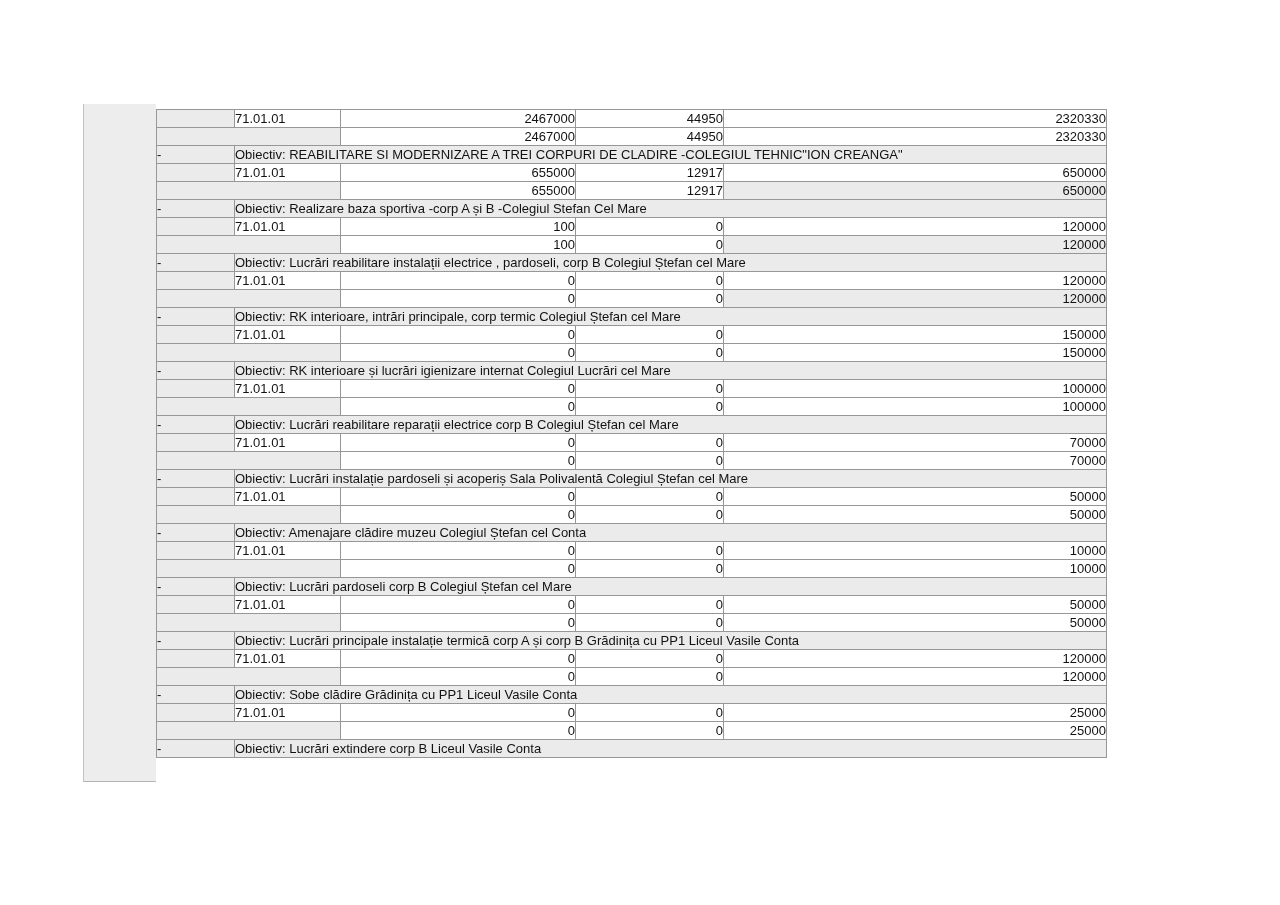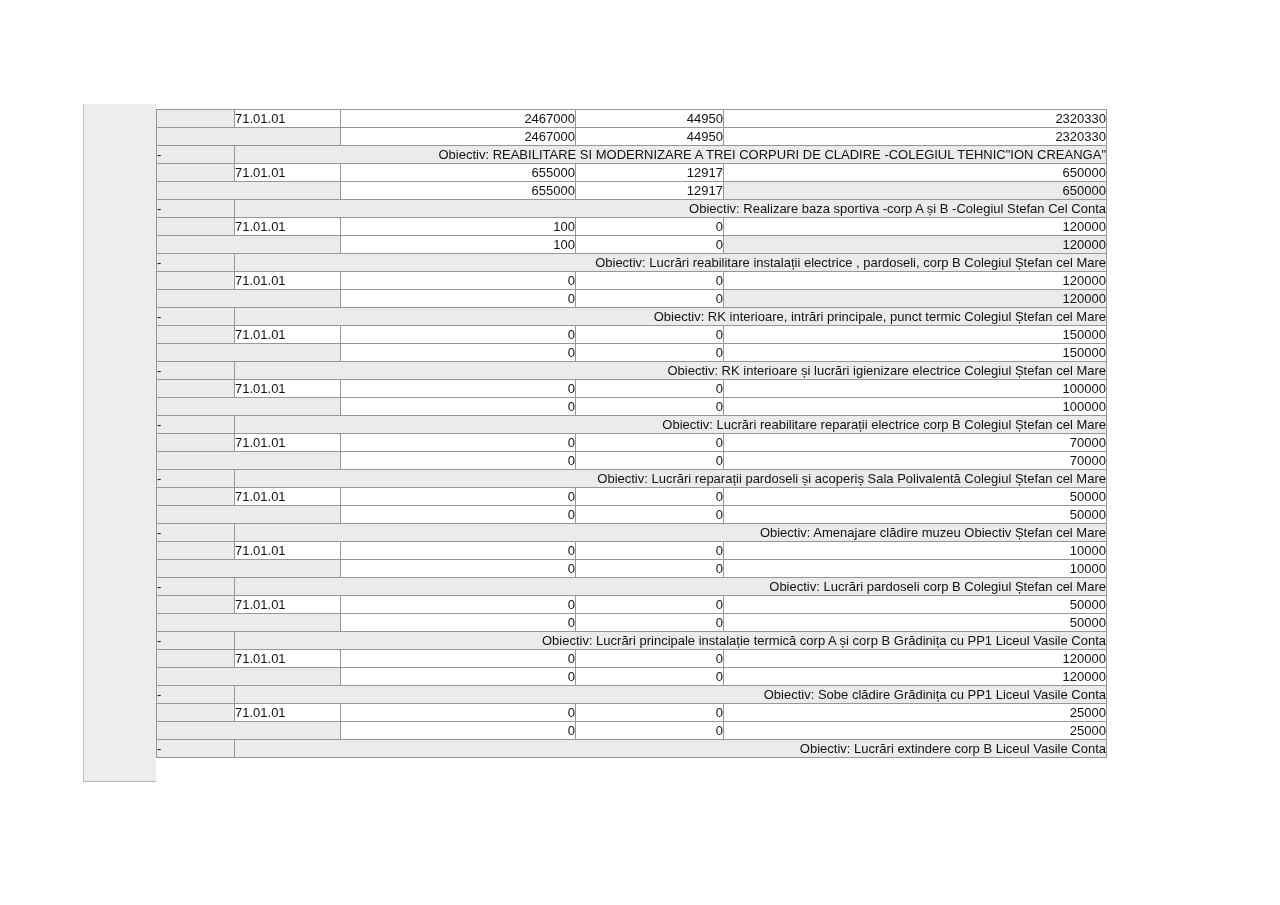--- a/index.html
+++ b/index.html
@@ -35,21 +35,21 @@
     color:#121212;
     overflow:hidden;
     white-space:nowrap;
     box-sizing:border-box;
   }
   td.g{background:#ebebeb;}
   td.w{background:#ffffff;}
   td.num{text-align:right;padding-right:5px;}
   td.code{text-align:left;padding-left:6px;}
   td.dash{text-align:left;padding-left:11px;}
-  td.title{text-align:right;padding-left:7px;white-space:pre;}
+  td.title{text-align:left;padding-left:7px;white-space:pre;}
 </style>
 </head>
 <body>
 
 <div class="page">
   <div class="left-strip"></div>
 
   <table class="budget">
     <colgroup>
       <col style="width:78px">
@@ -84,21 +84,21 @@
           <td class="num w">650000</td>
         </tr>
         <tr>
           <td class="g" colspan="2"></td>
           <td class="num w">655000</td>
           <td class="num w">12917</td>
           <td class="num g">650000</td>
         </tr>
         <tr>
           <td class="dash g">-</td>
-          <td class="title g" colspan="4">Obiectiv: Realizare baza sportiva -corp A și B -Colegiul Stefan Cel Conta</td>
+          <td class="title g" colspan="4">Obiectiv: Realizare baza sportiva -corp A și B -Colegiul Stefan Cel Mare</td>
         </tr>
         <tr>
           <td class="g"></td>
           <td class="code w">71.01.01</td>
           <td class="num w">100</td>
           <td class="num w">0</td>
           <td class="num w">120000</td>
         </tr>
         <tr>
           <td class="g" colspan="2"></td>
@@ -118,38 +118,38 @@
           <td class="num w">120000</td>
         </tr>
         <tr>
           <td class="g" colspan="2"></td>
           <td class="num w">0</td>
           <td class="num w">0</td>
           <td class="num g">120000</td>
         </tr>
         <tr>
           <td class="dash g">-</td>
-          <td class="title g" colspan="4">Obiectiv: RK interioare, intrări principale, punct termic Colegiul Ștefan cel Mare</td>
+          <td class="title g" colspan="4">Obiectiv: RK interioare, intrări principale, corp termic Colegiul Ștefan cel Mare</td>
         </tr>
         <tr>
           <td class="g"></td>
           <td class="code w">71.01.01</td>
           <td class="num w">0</td>
           <td class="num w">0</td>
           <td class="num w">150000</td>
         </tr>
         <tr>
           <td class="g" colspan="2"></td>
           <td class="num w">0</td>
           <td class="num w">0</td>
           <td class="num w">150000</td>
         </tr>
         <tr>
           <td class="dash g">-</td>
-          <td class="title g" colspan="4">Obiectiv: RK interioare și lucrări igienizare electrice Colegiul Ștefan cel Mare</td>
+          <td class="title g" colspan="4">Obiectiv: RK interioare și lucrări igienizare internat Colegiul Lucrări cel Mare</td>
         </tr>
         <tr>
           <td class="g"></td>
           <td class="code w">71.01.01</td>
           <td class="num w">0</td>
           <td class="num w">0</td>
           <td class="num w">100000</td>
         </tr>
         <tr>
           <td class="g" colspan="2"></td>
@@ -169,38 +169,38 @@
           <td class="num w">70000</td>
         </tr>
         <tr>
           <td class="g" colspan="2"></td>
           <td class="num w">0</td>
           <td class="num w">0</td>
           <td class="num w">70000</td>
         </tr>
         <tr>
           <td class="dash g">-</td>
-          <td class="title g" colspan="4">Obiectiv: Lucrări reparații pardoseli și acoperiș Sala Polivalentă Colegiul Ștefan cel Mare</td>
-        </tr>
-        <tr>
-          <td class="g"></td>
-          <td class="code w">71.01.01</td>
-          <td class="num w">0</td>
-          <td class="num w">0</td>
-          <td class="num w">50000</td>
-        </tr>
-        <tr>
-          <td class="g" colspan="2"></td>
-          <td class="num w">0</td>
-          <td class="num w">0</td>
-          <td class="num w">50000</td>
-        </tr>
-        <tr>
-          <td class="dash g">-</td>
-          <td class="title g" colspan="4">Obiectiv: Amenajare clădire muzeu Obiectiv Ștefan cel Mare</td>
+          <td class="title g" colspan="4">Obiectiv: Lucrări instalație pardoseli și acoperiș Sala Polivalentă Colegiul Ștefan cel Mare</td>
+        </tr>
+        <tr>
+          <td class="g"></td>
+          <td class="code w">71.01.01</td>
+          <td class="num w">0</td>
+          <td class="num w">0</td>
+          <td class="num w">50000</td>
+        </tr>
+        <tr>
+          <td class="g" colspan="2"></td>
+          <td class="num w">0</td>
+          <td class="num w">0</td>
+          <td class="num w">50000</td>
+        </tr>
+        <tr>
+          <td class="dash g">-</td>
+          <td class="title g" colspan="4">Obiectiv: Amenajare clădire muzeu Colegiul Ștefan cel Conta</td>
         </tr>
         <tr>
           <td class="g"></td>
           <td class="code w">71.01.01</td>
           <td class="num w">0</td>
           <td class="num w">0</td>
           <td class="num w">10000</td>
         </tr>
         <tr>
           <td class="g" colspan="2"></td>

